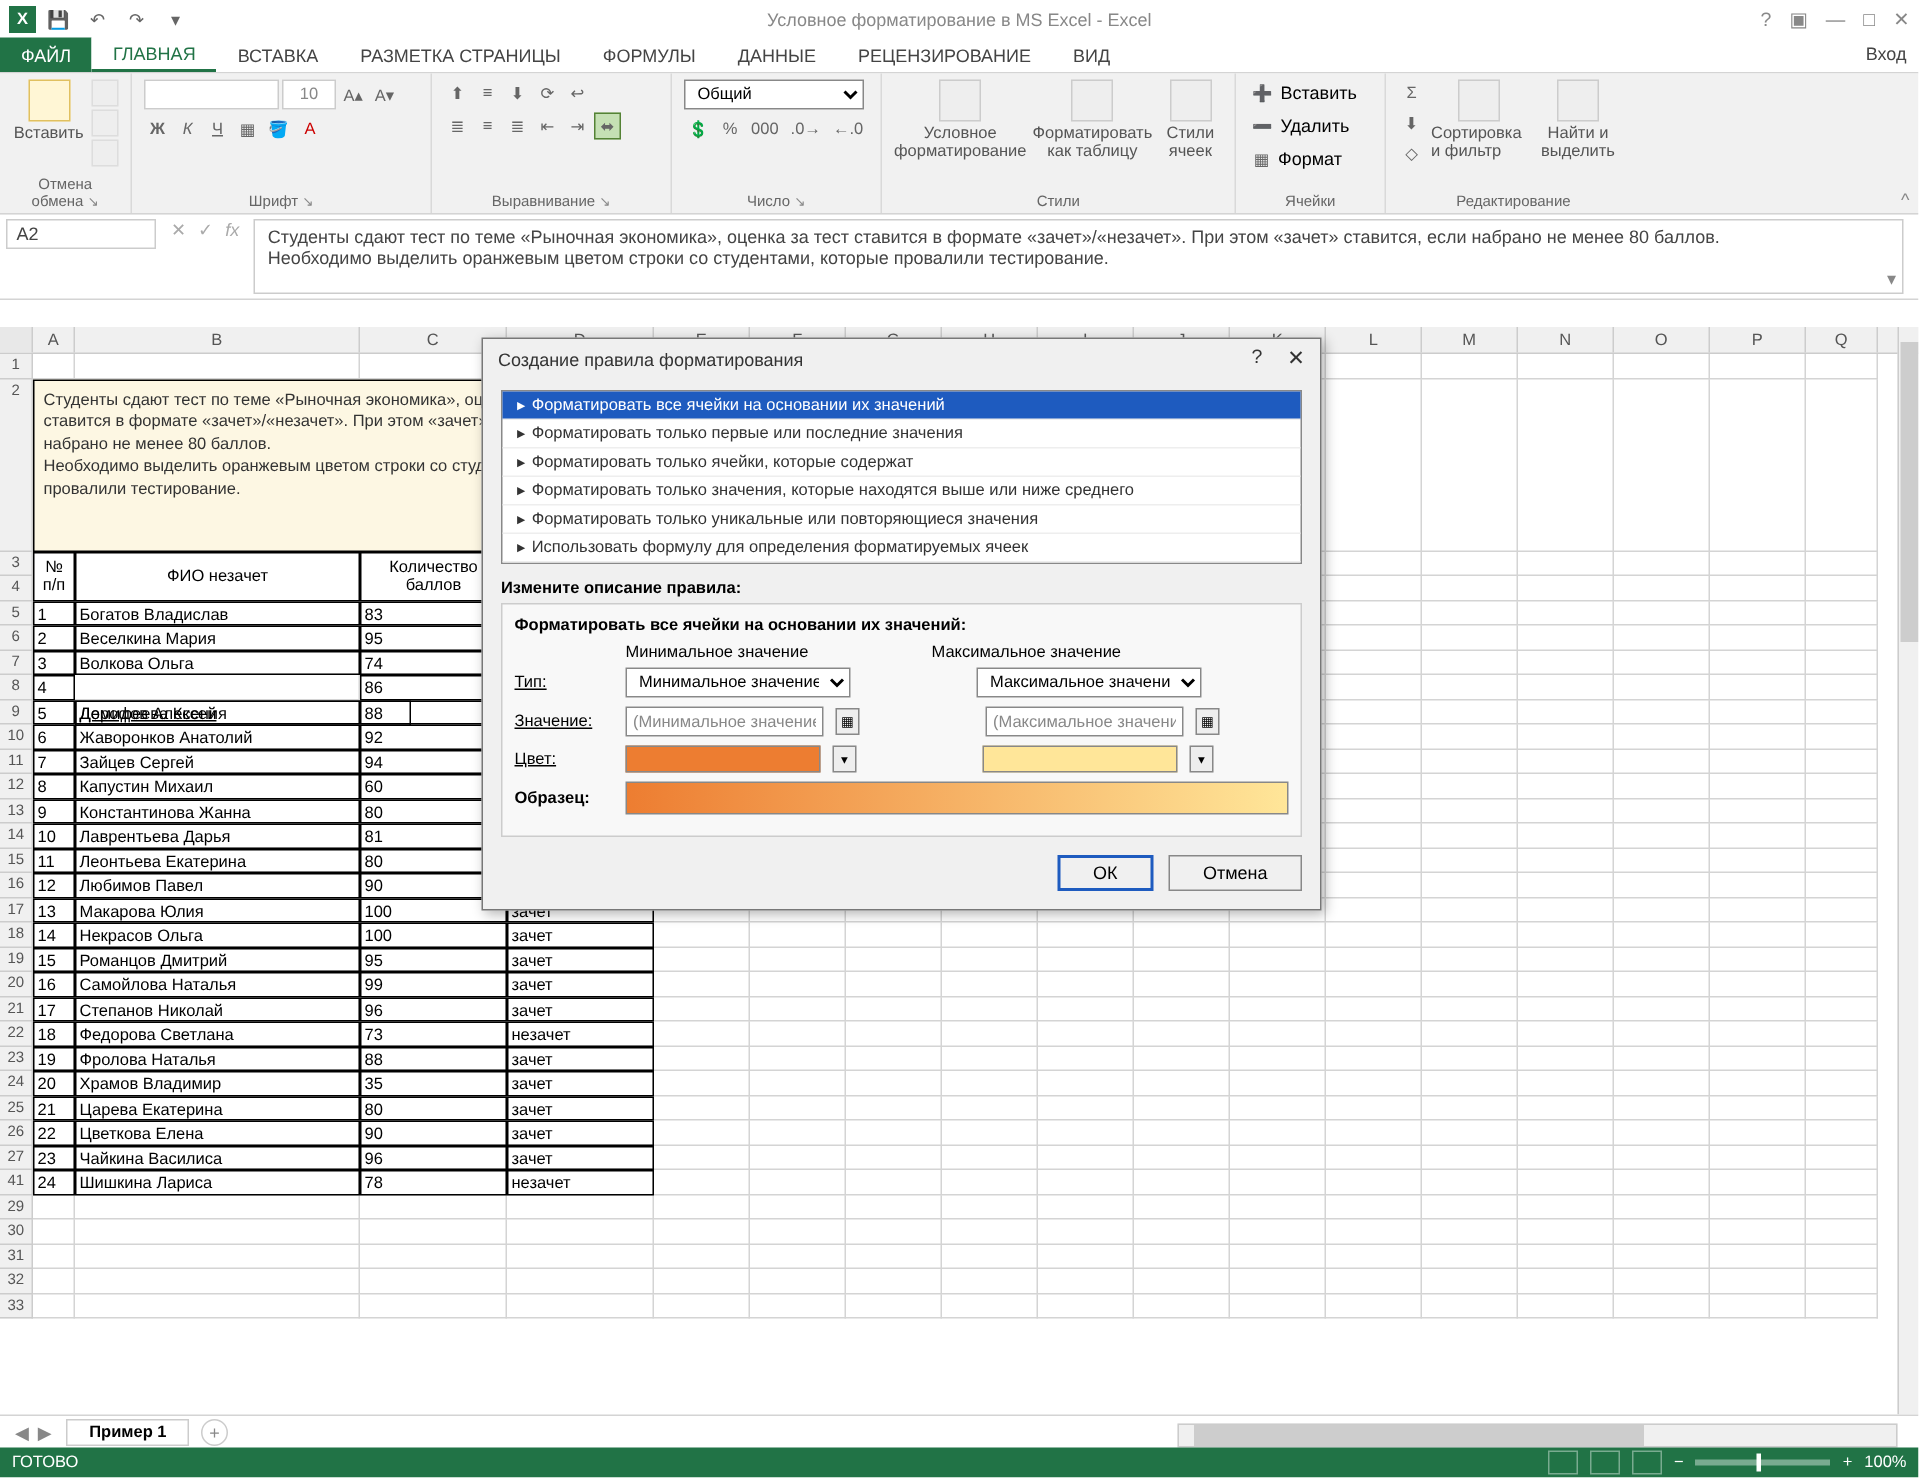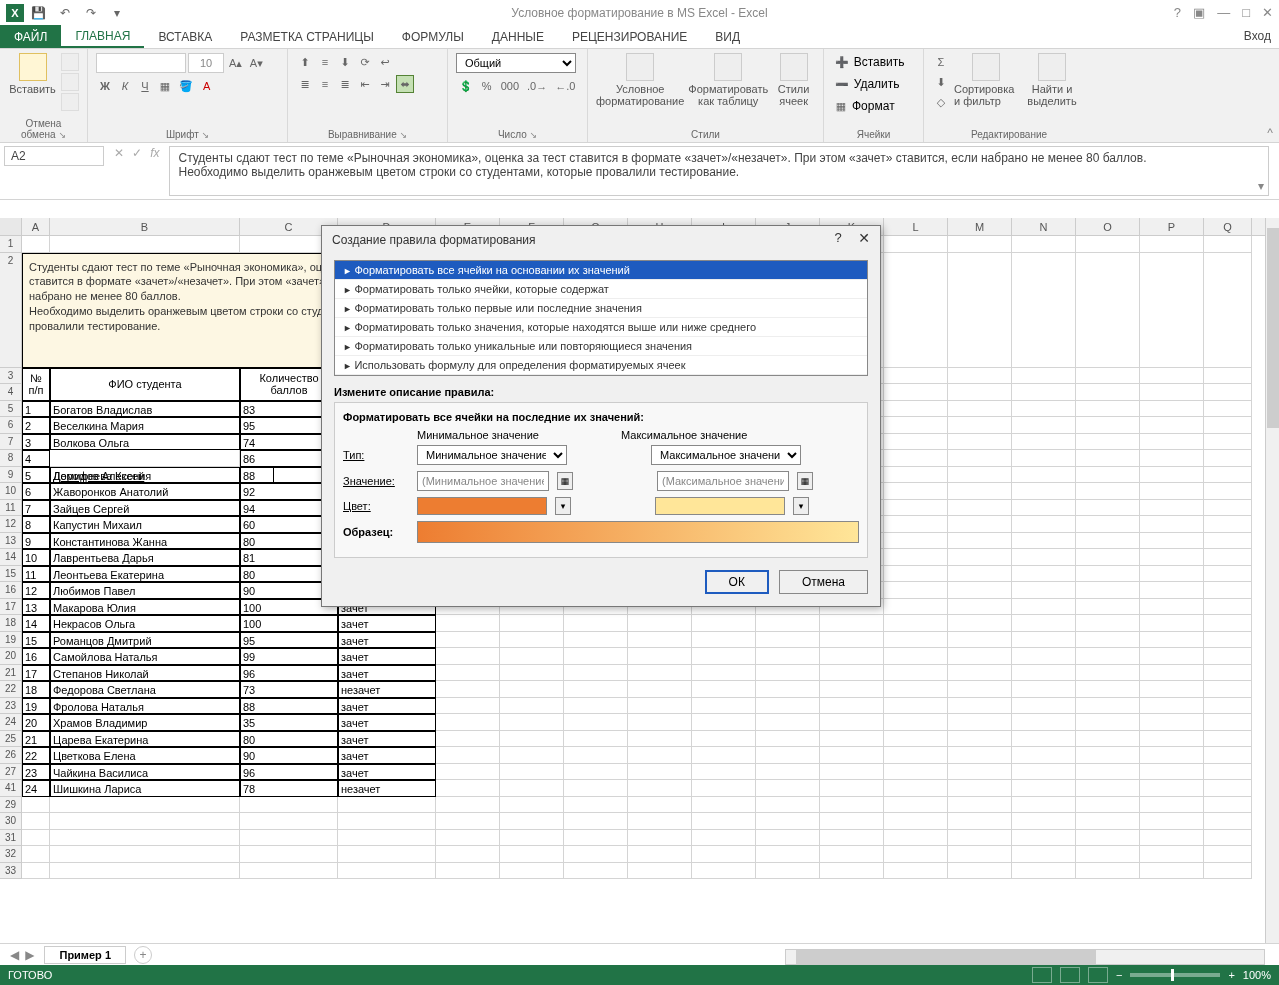--- a/index.html
+++ b/index.html
@@ -971,21 +971,21 @@
           <div class="cell" style="width: 64px;"></div>
           <div class="cell" style="width: 64px;"></div>
           <div class="cell" style="width: 64px;"></div>
           <div class="cell" style="width: 64px;"></div>
           <div class="cell" style="width: 64px;"></div>
           <div class="cell" style="width: 64px;"></div>
           <div class="cell" style="width: 48px;"></div>
         </div>
         <div class="big-merged">Студенты сдают тест по теме «Рыночная экономика», оценка за тест ставится в формате «зачет»/«незачет». При этом «зачет» ставится, если набрано не менее 80 баллов.<br>Необходимо выделить оранжевым цветом строки со студентами, которые провалили тестирование.</div>
         <div class="cell hdr-cell" style="position: absolute; left: 0px; top: 131.5px; width: 28px; height: 33px; display: flex; align-items: center; justify-content: center; white-space: normal; line-height: 1.1; text-align: center;">№ п/п</div>
-        <div class="cell hdr-cell" style="position: absolute; left: 28px; top: 131.5px; width: 190px; height: 33px; display: flex; align-items: center; justify-content: center; white-space: normal; line-height: 1.1; text-align: center;">ФИО студента</div>
+        <div class="cell hdr-cell" style="position: absolute; left: 28px; top: 131.5px; width: 190px; height: 33px; display: flex; align-items: center; justify-content: center; white-space: normal; line-height: 1.1; text-align: center;">ФИО незачет</div>
         <div class="cell hdr-cell" style="position: absolute; left: 218px; top: 131.5px; width: 98px; height: 33px; display: flex; align-items: center; justify-content: center; white-space: normal; line-height: 1.1; text-align: center;">Количество баллов</div>
         <div class="cell hdr-cell" style="position: absolute; left: 316px; top: 131.5px; width: 98px; height: 33px; display: flex; align-items: center; justify-content: center; white-space: normal; line-height: 1.1; text-align: center;"></div>
         <div class="cell data-cell" style="position: absolute; left: 0px; top: 164.5px; width: 28px; height: 16.5px;">1</div>
         <div class="cell data-cell" style="position: absolute; left: 28px; top: 164.5px; width: 190px; height: 16.5px;">Богатов Владислав</div>
         <div class="cell data-cell" style="position: absolute; left: 218px; top: 164.5px; width: 98px; height: 16.5px;">83</div>
         <div class="cell data-cell" style="position: absolute; left: 316px; top: 164.5px; width: 98px; height: 16.5px;"></div>
         <div class="cell data-cell" style="position: absolute; left: 0px; top: 181px; width: 28px; height: 16.5px;">2</div>
         <div class="cell data-cell" style="position: absolute; left: 28px; top: 181px; width: 190px; height: 16.5px;">Веселкина Мария</div>
         <div class="cell data-cell" style="position: absolute; left: 218px; top: 181px; width: 98px; height: 16.5px;">95</div>
         <div class="cell data-cell" style="position: absolute; left: 316px; top: 181px; width: 98px; height: 16.5px;"></div>
@@ -1113,30 +1113,30 @@
 
 <div class="dialog">
   <div class="dlg-title">
     <span>Создание правила форматирования</span>
     <span class="dlg-help">?</span>
     <span class="dlg-close">✕</span>
   </div>
   <div class="dlg-body">
     <div class="rule-list" id="rule-list">
         <div class="rule-item selected">Форматировать все ячейки на основании их значений</div>
+        <div class="rule-item">Форматировать только первые или последние значения</div>
         <div class="rule-item">Форматировать только ячейки, которые содержат</div>
-        <div class="rule-item">Форматировать только первые или последние значения</div>
         <div class="rule-item">Форматировать только значения, которые находятся выше или ниже среднего</div>
         <div class="rule-item">Форматировать только уникальные или повторяющиеся значения</div>
         <div class="rule-item">Использовать формулу для определения форматируемых ячеек</div>
       </div>
 
     <div class="dlg-sect">Измените описание правила:</div>
     <div class="edit-box">
-      <div class="edit-hdr">Форматировать все ячейки на последние их значений:</div>
+      <div class="edit-hdr">Форматировать все ячейки на основании их значений:</div>
       <div class="twocol">
         <div class="col">
           <div class="col-hdr" style="margin-left:74px">Минимальное значение</div>
         </div>
         <div class="col">
           <div class="col-hdr">Максимальное значение</div>
         </div>
       </div>
       <div class="form-row">
         <span style="width:66px"><u>Тип:</u></span>

